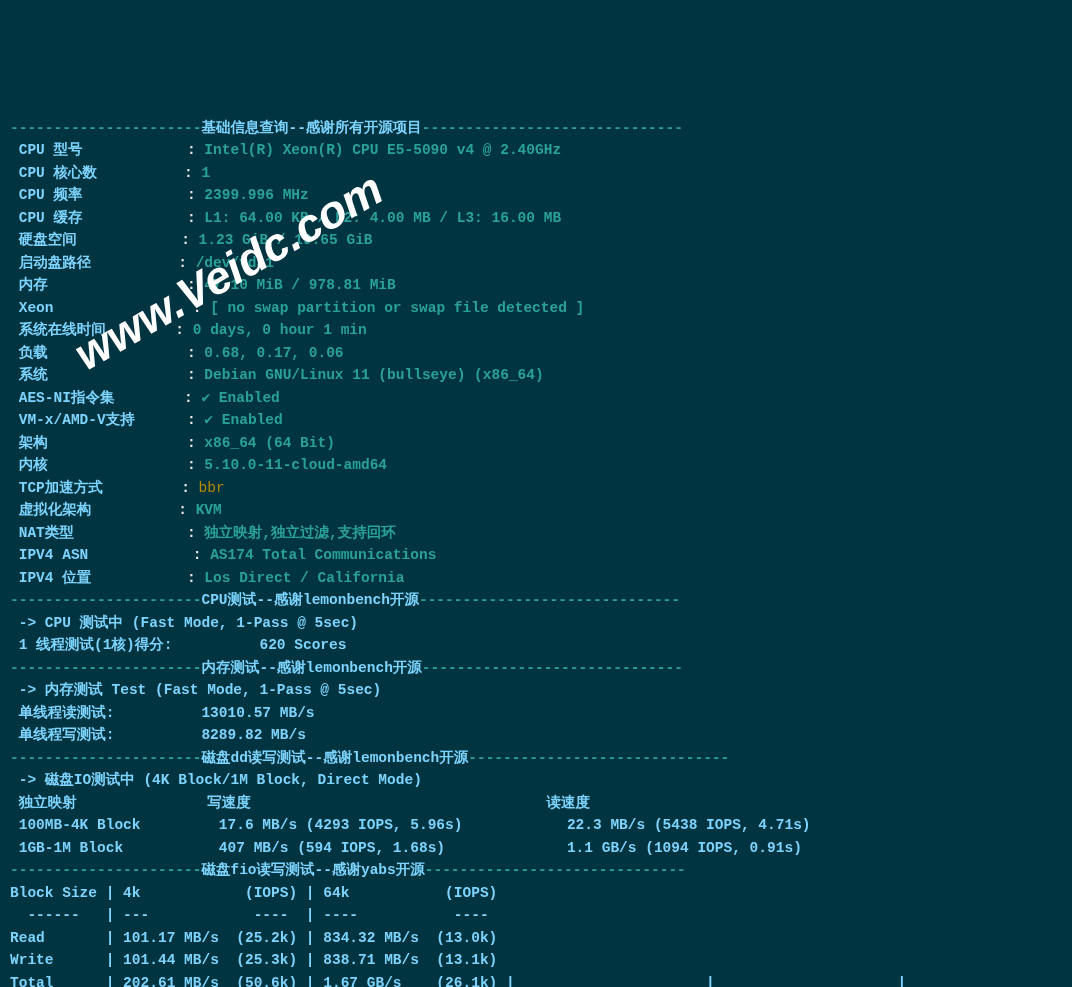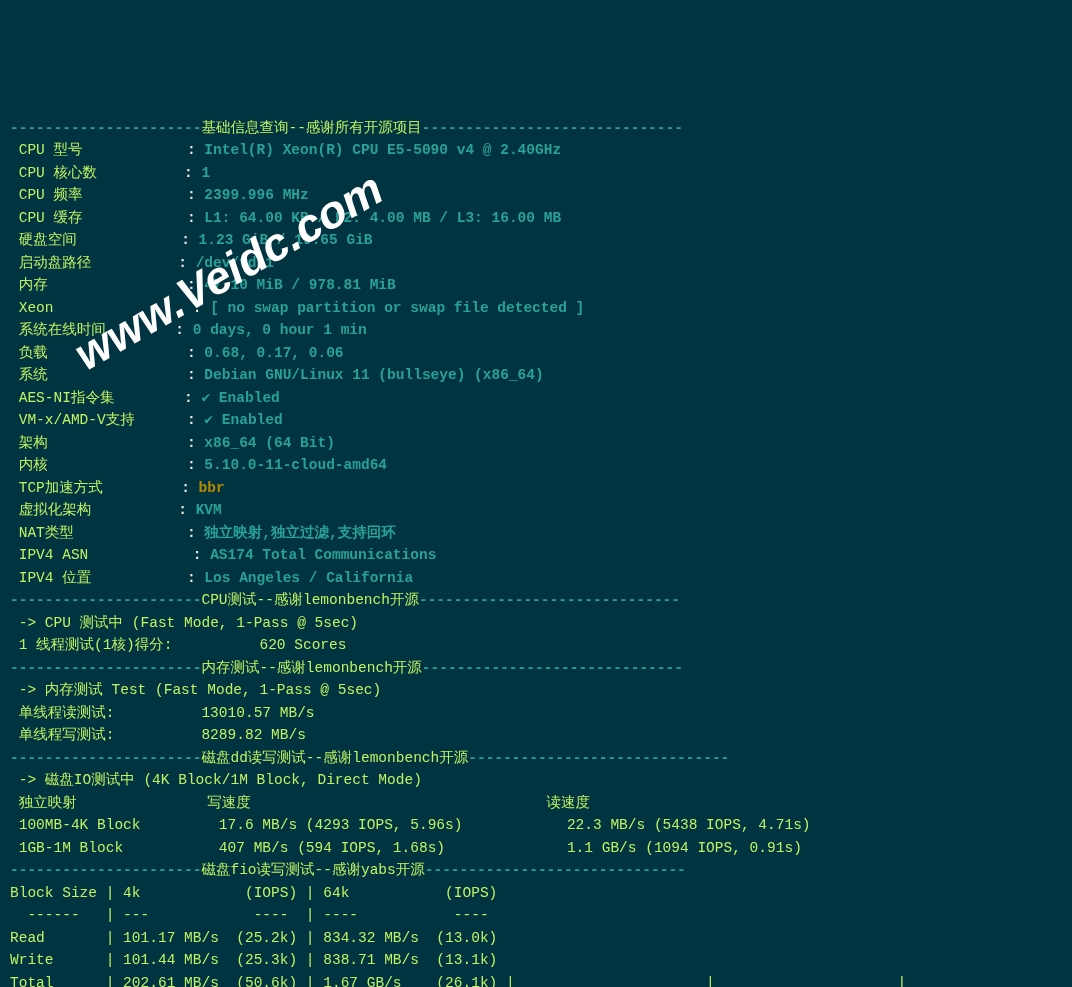--- a/index.html
+++ b/index.html
@@ -8,24 +8,24 @@
     background: #003440;
     font-family: "Consolas", "Courier New", monospace;
     font-size: 14.5px;
     line-height: 22.5px;
     color: #d0d0d0;
     white-space: pre;
     position: relative;
     width: 1072px;
     box-sizing: border-box;
   }
-  .label { color: #bef264; font-weight: normal; }
+  .label { color: #7dd3fc; font-weight: bold; }
   .colon { color: #e8e8e8; font-weight: bold; }
   .val   { color: #2aa198; font-weight: bold; }
-  .val2  { color: #b58900; font-weight: bold; }
+  .val2  { color: #b58900; font-weight: normal; }
   .watermark {
     position: absolute;
     top: 260px;
     left: 55px;
     font-family: Arial, sans-serif;
     font-size: 46px;
     font-weight: bold;
     font-style: italic;
     color: #ffffff;
     transform: rotate(-30deg);
@@ -52,21 +52,21 @@
 <span class="label"> 负载                </span><span class="colon">: </span><span class="val">0.68, 0.17, 0.06</span>
 <span class="label"> 系统                </span><span class="colon">: </span><span class="val">Debian GNU/Linux 11 (bullseye) (x86_64)</span>
 <span class="label"> AES-NI指令集        </span><span class="colon">: </span><span class="val">✔ Enabled</span>
 <span class="label"> VM-x/AMD-V支持      </span><span class="colon">: </span><span class="val">✔ Enabled</span>
 <span class="label"> 架构                </span><span class="colon">: </span><span class="val">x86_64 (64 Bit)</span>
 <span class="label"> 内核                </span><span class="colon">: </span><span class="val">5.10.0-11-cloud-amd64</span>
 <span class="label"> TCP加速方式         </span><span class="colon">: </span><span class="val2">bbr</span>
 <span class="label"> 虚拟化架构          </span><span class="colon">: </span><span class="val">KVM</span>
 <span class="label"> NAT类型             </span><span class="colon">: </span><span class="val">独立映射,独立过滤,支持回环</span>
 <span class="label"> IPV4 ASN            </span><span class="colon">: </span><span class="val">AS174 Total Communications</span>
-<span class="label"> IPV4 位置           </span><span class="colon">: </span><span class="val">Los Angeles / California</span>
+<span class="label"> IPV4 位置           </span><span class="colon">: </span><span class="val">Los Direct / California</span>
 <span class="val">----------------------</span><span class="label">CPU测试--感谢lemonbench开源</span><span class="val">------------------------------</span>
 <span class="label"> -&gt; CPU 测试中 (Fast Mode, 1-Pass @ 5sec)</span>
 <span class="label"> 1 线程测试(1核)得分:          620 Scores</span>
 <span class="val">----------------------</span><span class="label">内存测试--感谢lemonbench开源</span><span class="val">------------------------------</span>
 <span class="label"> -&gt; 内存测试 Test (Fast Mode, 1-Pass @ 5sec)</span>
 <span class="label"> 单线程读测试:          13010.57 MB/s</span>
 <span class="label"> 单线程写测试:          8289.82 MB/s</span>
 <span class="val">----------------------</span><span class="label">磁盘dd读写测试--感谢lemonbench开源</span><span class="val">------------------------------</span>
 <span class="label"> -&gt; 磁盘IO测试中 (4K Block/1M Block, Direct Mode)</span>
 <span class="label"> 独立映射               写速度                                  读速度</span>

